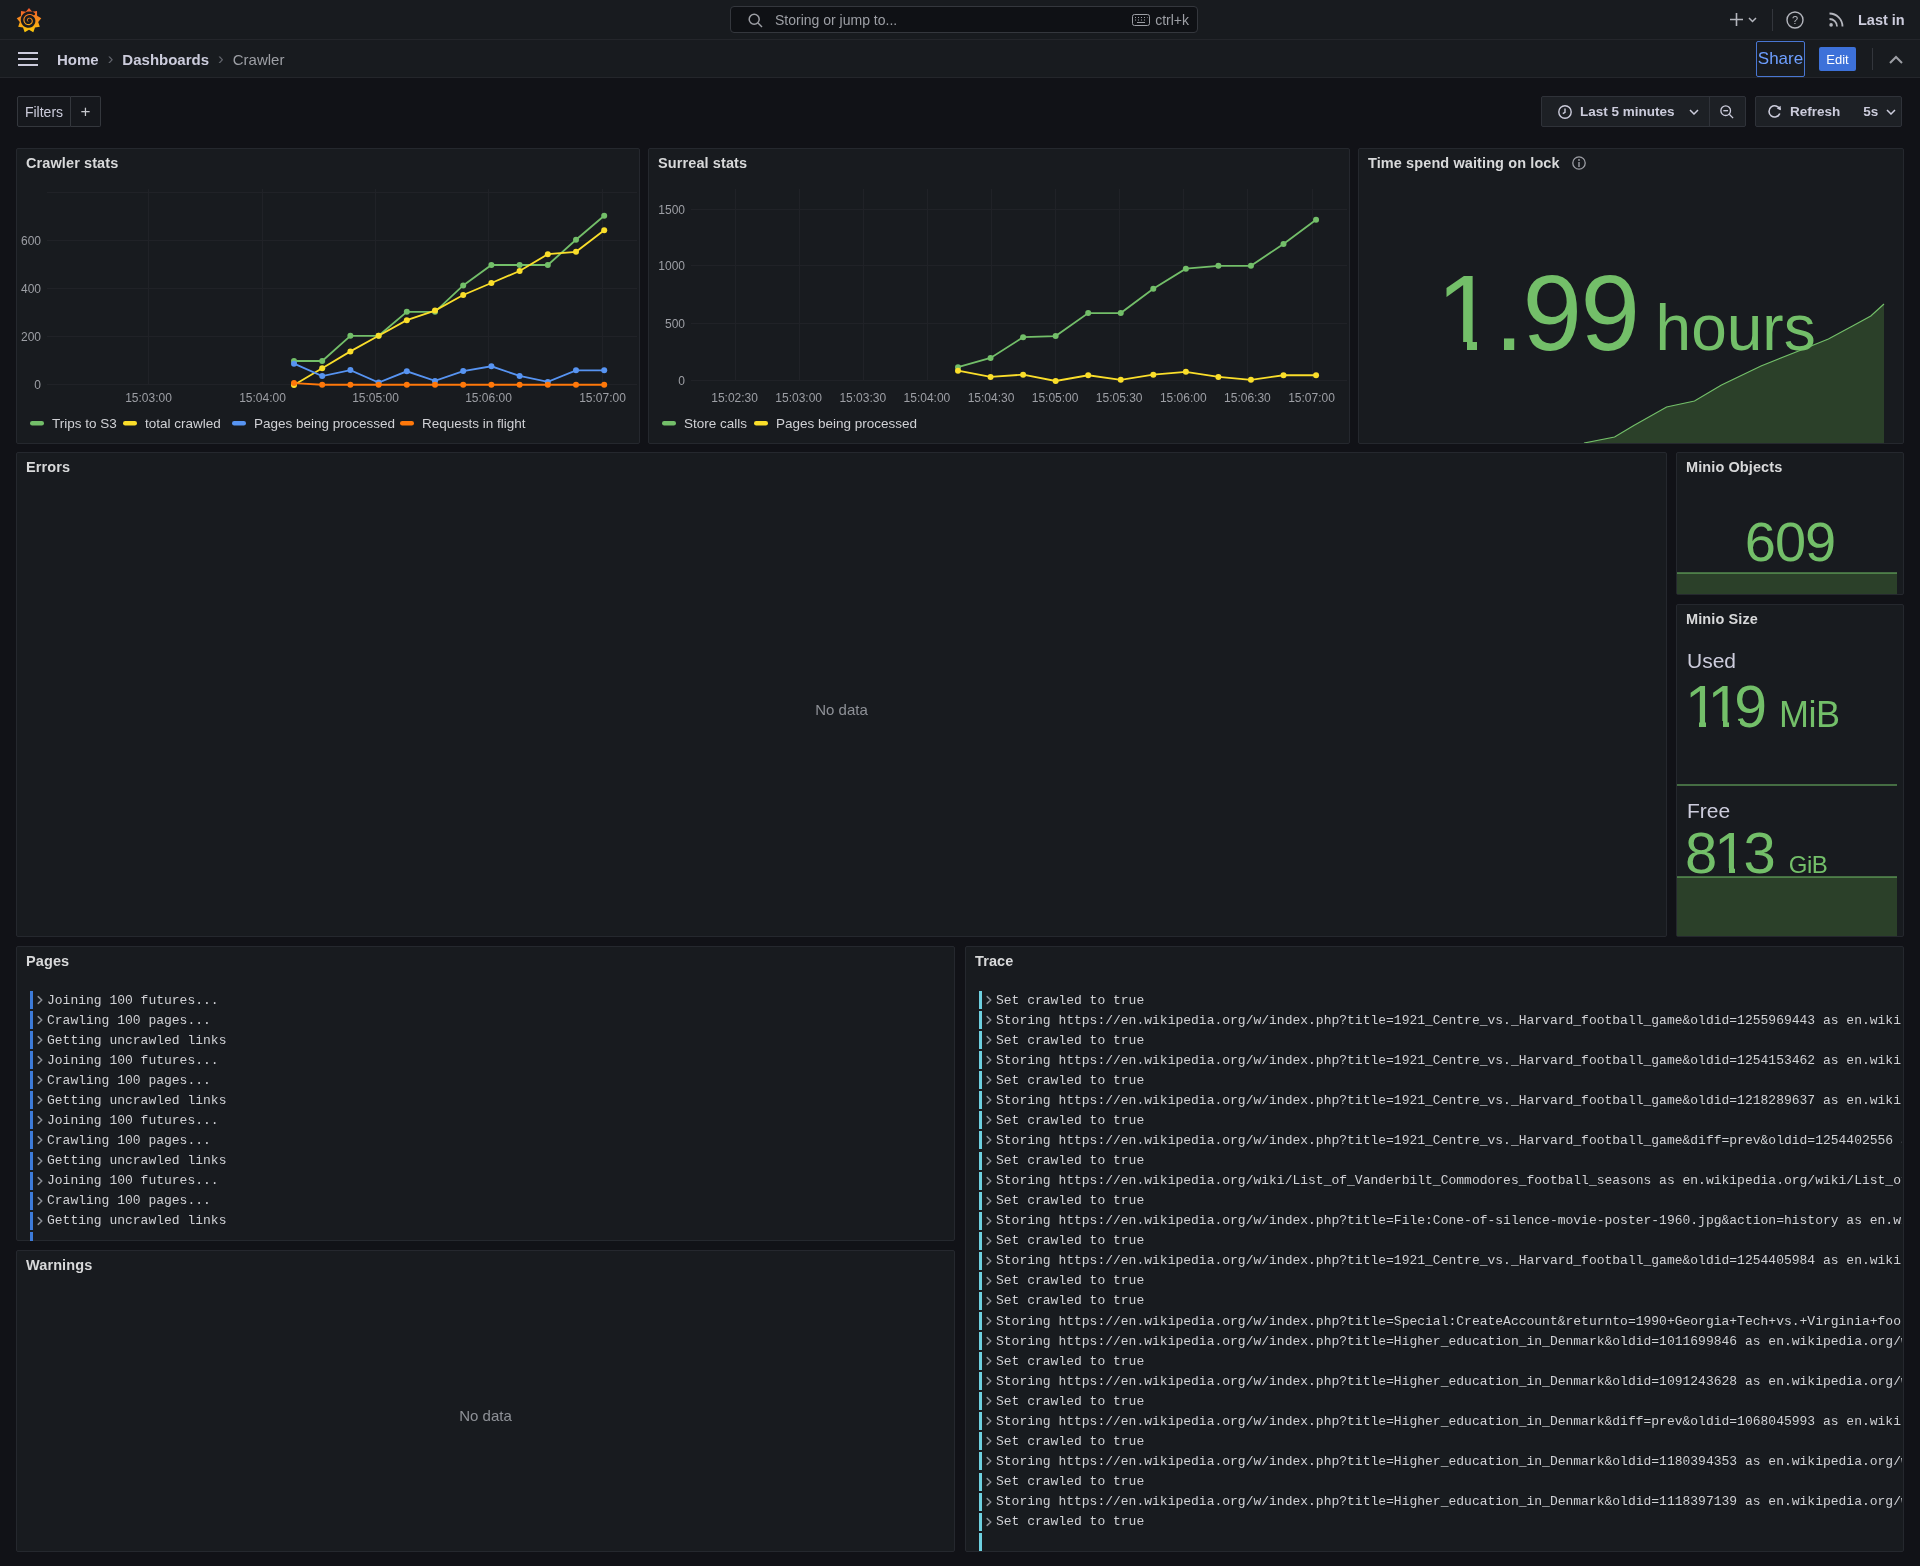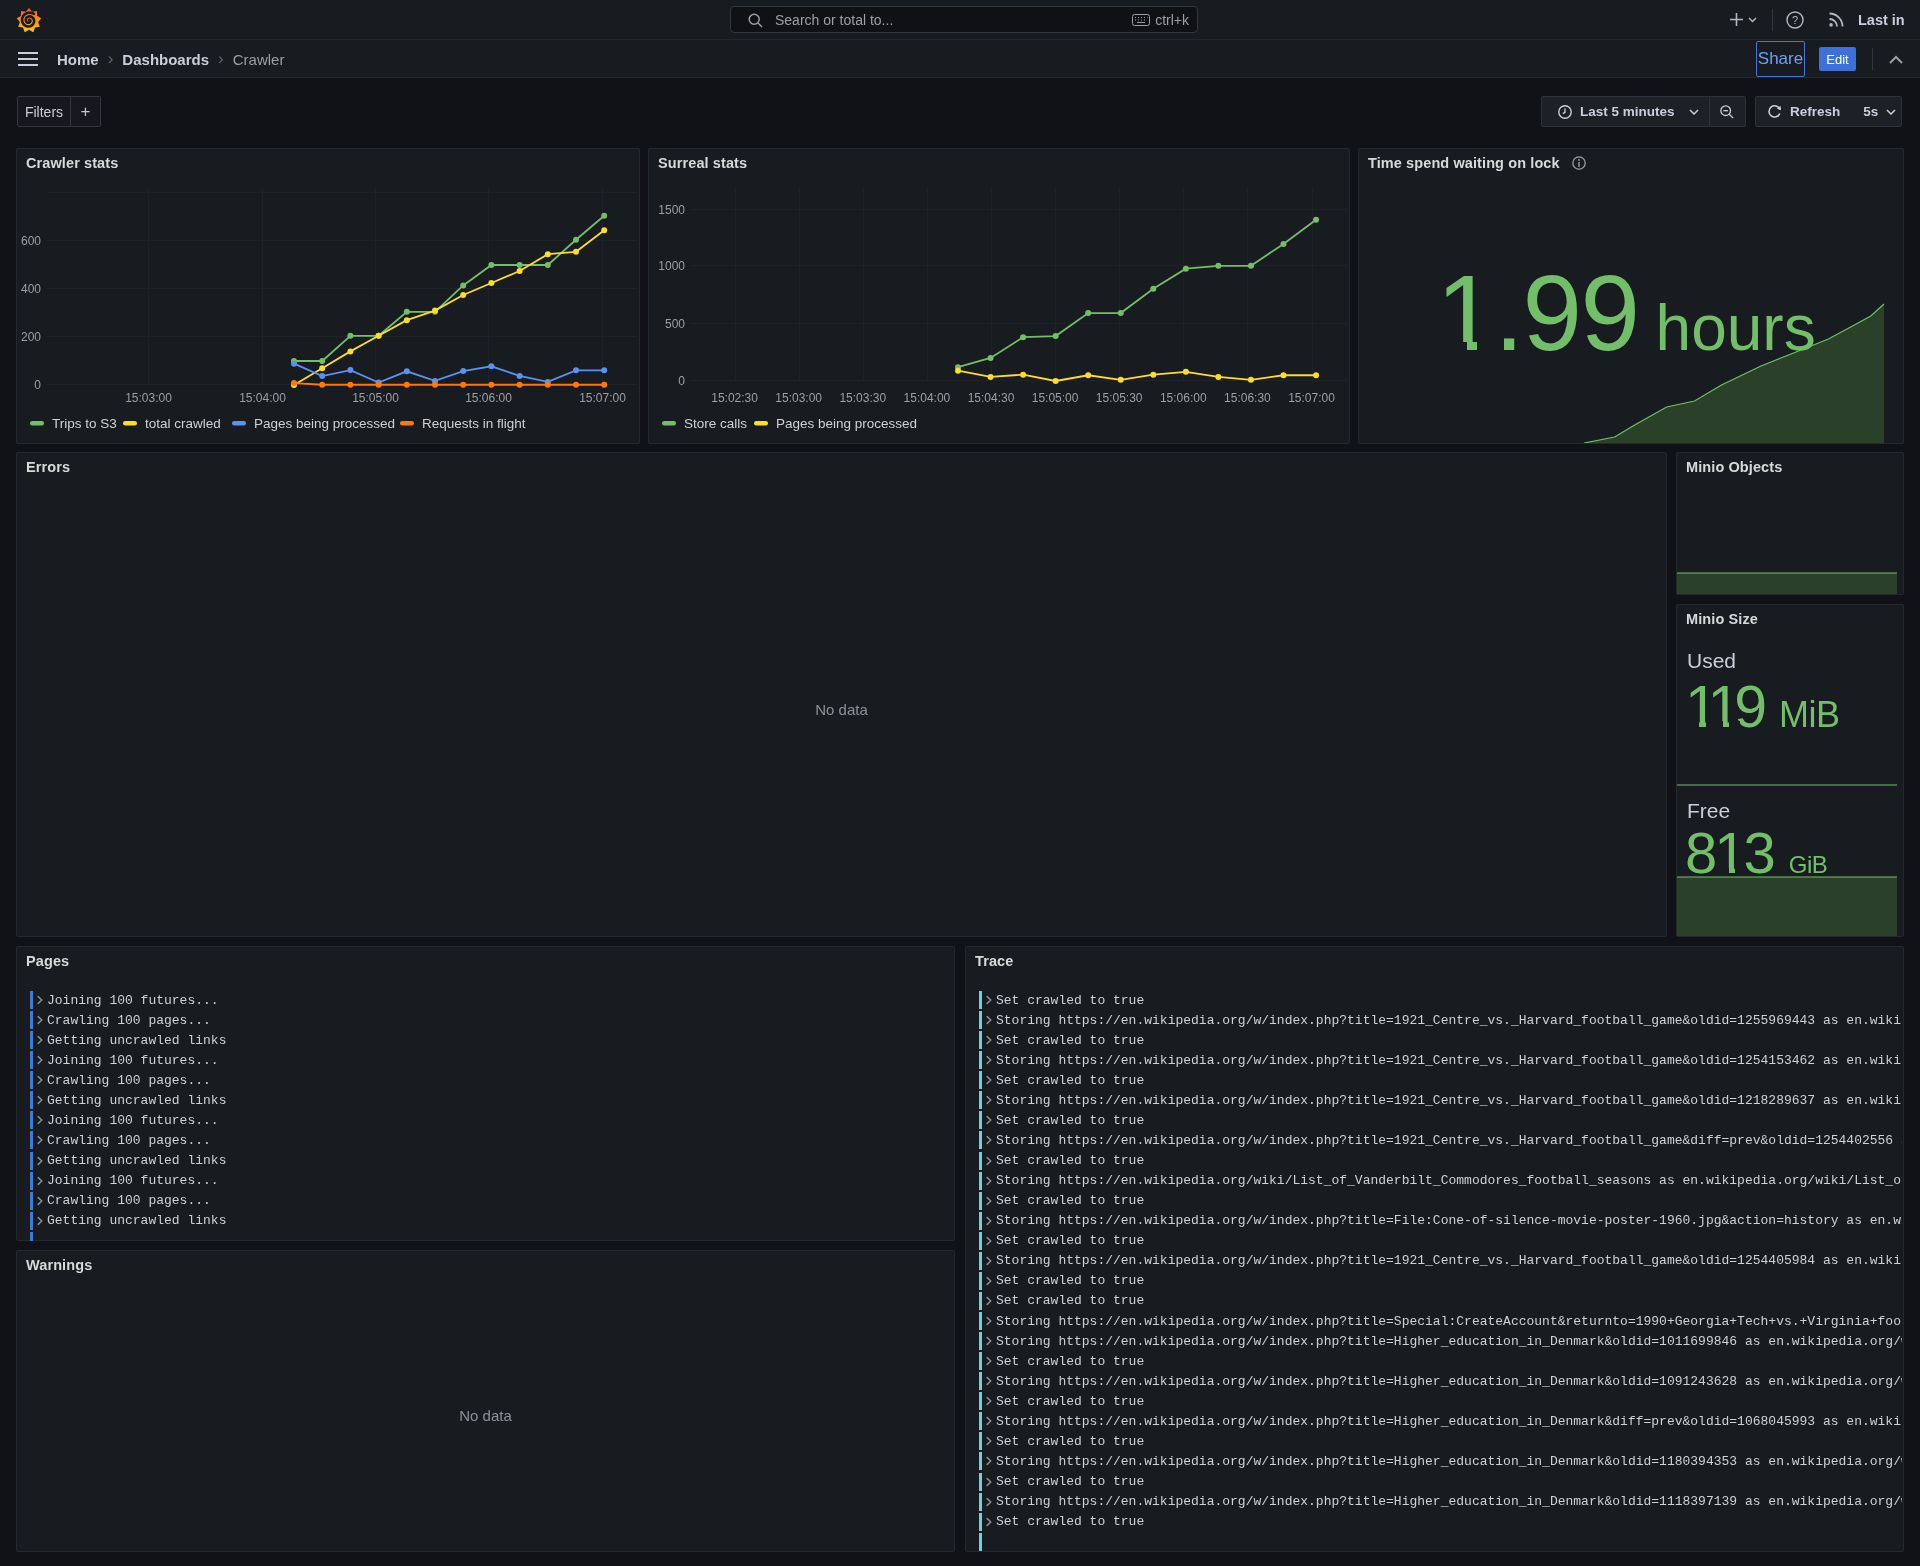--- a/index.html
+++ b/index.html
@@ -54,21 +54,21 @@
     </linearGradient>
       </defs>
     <path fill="url(#glogo)" d="M13.0 2.0 L16.2 5.8 L21.0 4.9 L21.1 9.8 L25.3 12.3 L22.2 16.1 L23.8 20.8 L19.0 21.6 L17.3 26.2 L13.0 23.8 L8.7 26.2 L7.0 21.6 L2.2 20.8 L3.8 16.1 L0.7 12.3 L4.9 9.9 L5.0 4.9 L9.8 5.8 Z"></path>
     <path fill="none" stroke="#181b1f" stroke-width="2.6" stroke-linecap="round" d="M13.0 14.1 L13.1 14.0 L13.3 13.9 L13.5 13.9 L13.7 13.9 L13.9 14.0 L14.1 14.2 L14.3 14.5 L14.4 14.8 L14.4 15.1 L14.4 15.5 L14.2 15.9 L13.9 16.2 L13.6 16.5 L13.1 16.7 L12.6 16.8 L12.1 16.8 L11.5 16.7 L11.0 16.4 L10.5 16.0 L10.1 15.4 L9.9 14.8 L9.8 14.1 L9.8 13.4 L10.0 12.6 L10.4 11.9 L11.0 11.3 L11.7 10.8 L12.5 10.5 L13.4 10.3 L14.3 10.4 L15.3 10.7 L16.1 11.2 L16.9 11.9 L17.5 12.7 L17.9 13.7 L18.1 14.8 L18.0 16.0 L17.7 17.1 L17.1 18.1 L16.3 19.0 L15.3 19.8 L14.1 20.3 L12.8 20.5 L11.5 20.4 L10.2 20.1 L8.9 19.4 L7.9 18.5 L7.0 17.3 L6.4 16.0 L6.1 14.5 L6.1 13.0 L6.5 11.5 L7.2 10.0 L8.3 8.8 L9.6 7.8 L11.1 7.1 L12.8 6.7 L14.5 6.7 L16.2 7.1 L17.8 7.9"></path>
   </svg>
   <div class="searchbox">
     <svg class="abs" style="left:17px;top:6px;" width="15" height="15" viewBox="0 0 15 15">
         <circle cx="6.2" cy="6.2" r="5" fill="none" stroke="#9d9fa5" stroke-width="1.5"></circle>
         <line x1="10" y1="10" x2="14" y2="14" stroke="#9d9fa5" stroke-width="1.5"></line>
       </svg>
-    <span class="ph">Search or total to...</span>
+    <span class="ph">Storing or jump to...</span>
     <span class="kbd"><svg width="18" height="12" viewBox="0 0 18 12" style="vertical-align:-1px;margin-right:5px;">
           <rect x="0.5" y="0.5" width="17" height="11" rx="2" fill="none" stroke="#9d9fa5"></rect>
           <path stroke="#9d9fa5" d="M3 3.5h1M6 3.5h1M9 3.5h1M12 3.5h1M15 3.5h0.5M3 6h1M6 6h1M9 6h1M12 6h1M5 8.5h8" stroke-width="1"></path>
         </svg>ctrl+k</span>
   </div>
   <svg class="abs" style="left:1729px;top:12px;" width="15" height="15" viewBox="0 0 15 15">
       <path stroke="#b4b6bd" stroke-width="1.6" d="M7.5 1v13M1 7.5h13"></path>
     </svg>
   <svg class="abs" style="left:1748px;top:17px;" width="9" height="6" viewBox="0 0 9 6">
       <path fill="none" stroke="#b4b6bd" stroke-width="1.5" d="M1 1l3.5 3.5L8 1"></path>
@@ -319,20 +319,21 @@
   <div class="ptitle">Errors</div>
   <div class="nodata" style="top:248px;">No data</div>
 </div>
 
 <div class="panel" id="p-minio-obj" style="left:1676px; top:452px; width:228px; height:143px;">
   <div class="ptitle">Minio Objects</div>
   <svg class="abs" style="left:0;top:0;" width="226" height="141" viewBox="0 0 226 141">
     <rect x="0" y="120" width="220" height="21" fill="#2b4029"></rect>
     <line x1="0" y1="120" x2="220" y2="120" stroke="#73bf69" stroke-width="1.2"></line>
   </svg>
+  <div class="abs statgreen" style="left:0;top:56px;width:226px;text-align:center;font-size:56px;letter-spacing:-1px;">609</div>
 </div>
 
 <div class="panel" id="p-minio-size" style="left:1676px; top:604px; width:228px; height:333px;">
   <div class="ptitle">Minio Size</div>
   <svg class="abs" style="left:0;top:0;" width="226" height="331" viewBox="0 0 226 331">
     <line x1="0" y1="180" x2="220" y2="180" stroke="#73bf69" stroke-width="1.2"></line>
     <rect x="0" y="272" width="220" height="59" fill="#2b4029"></rect>
     <line x1="0" y1="272" x2="220" y2="272" stroke="#73bf69" stroke-width="1.2"></line>
   </svg>
   <div class="abs" style="left:12px;top:116px;width:10px;height:10px;background:#181b1f;z-index:5;"></div>

